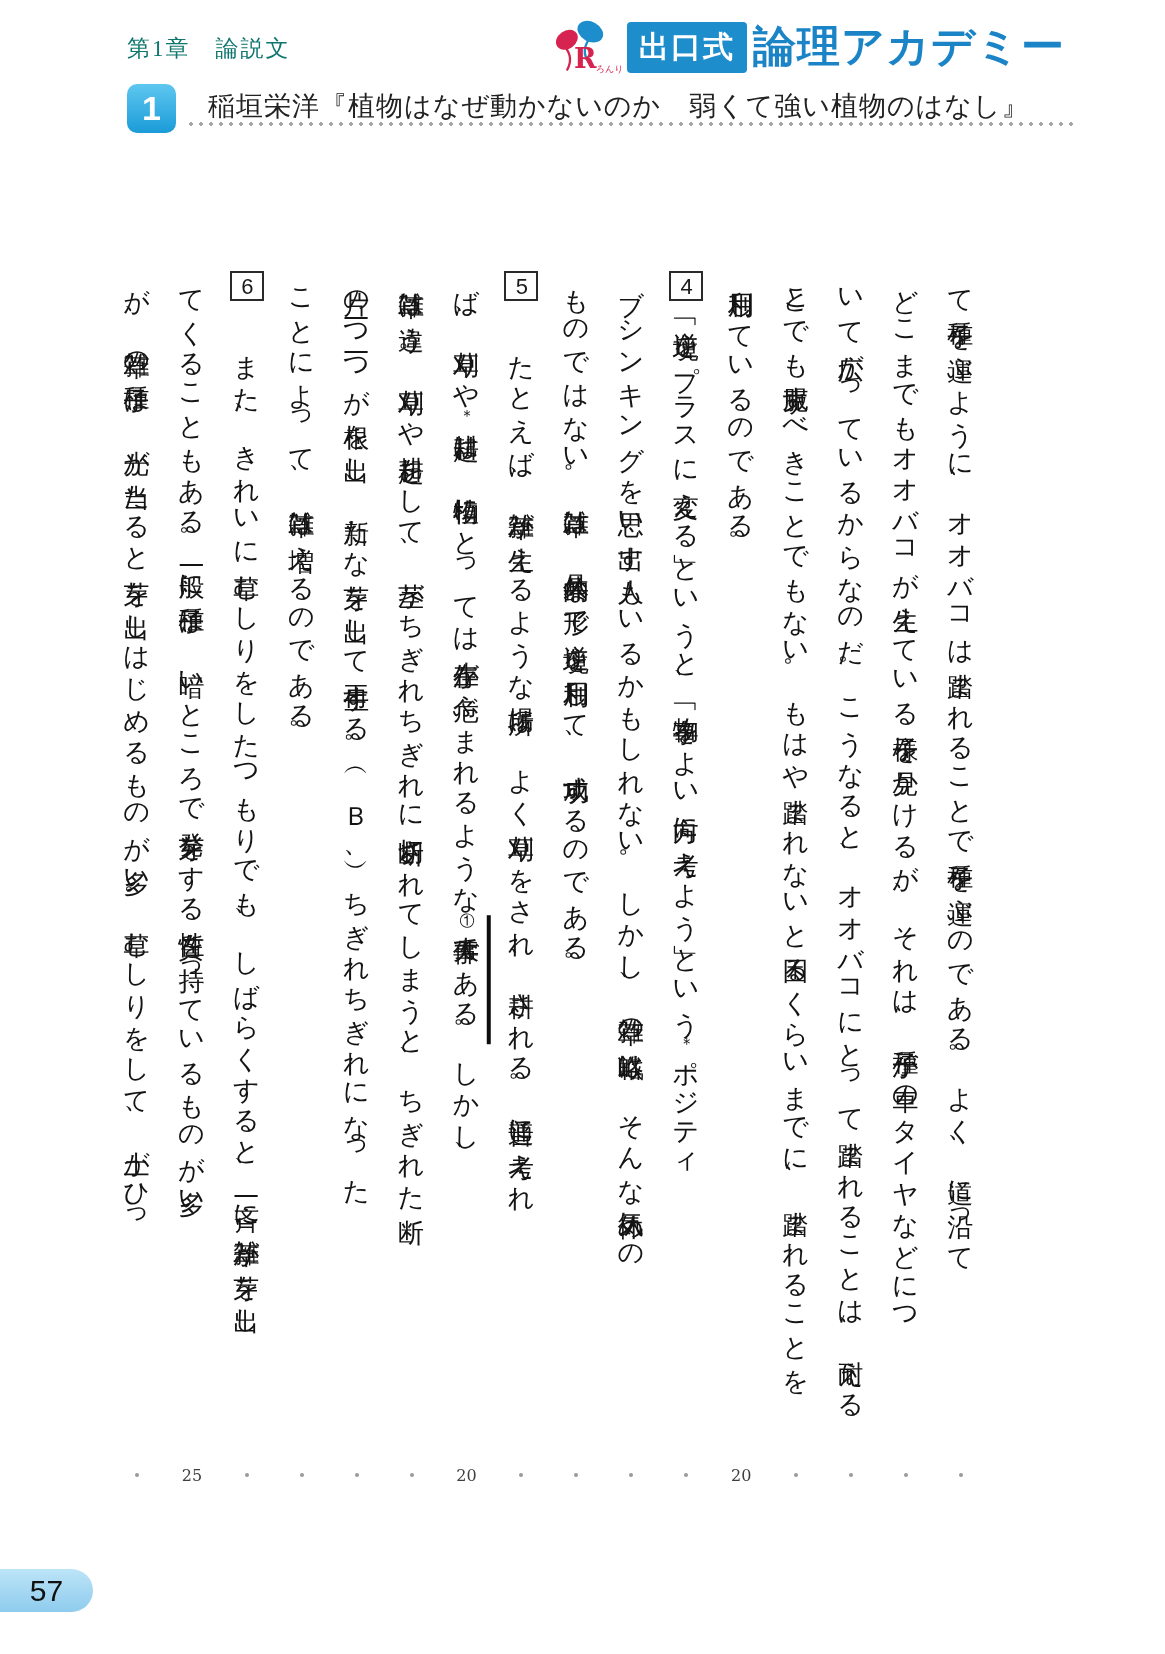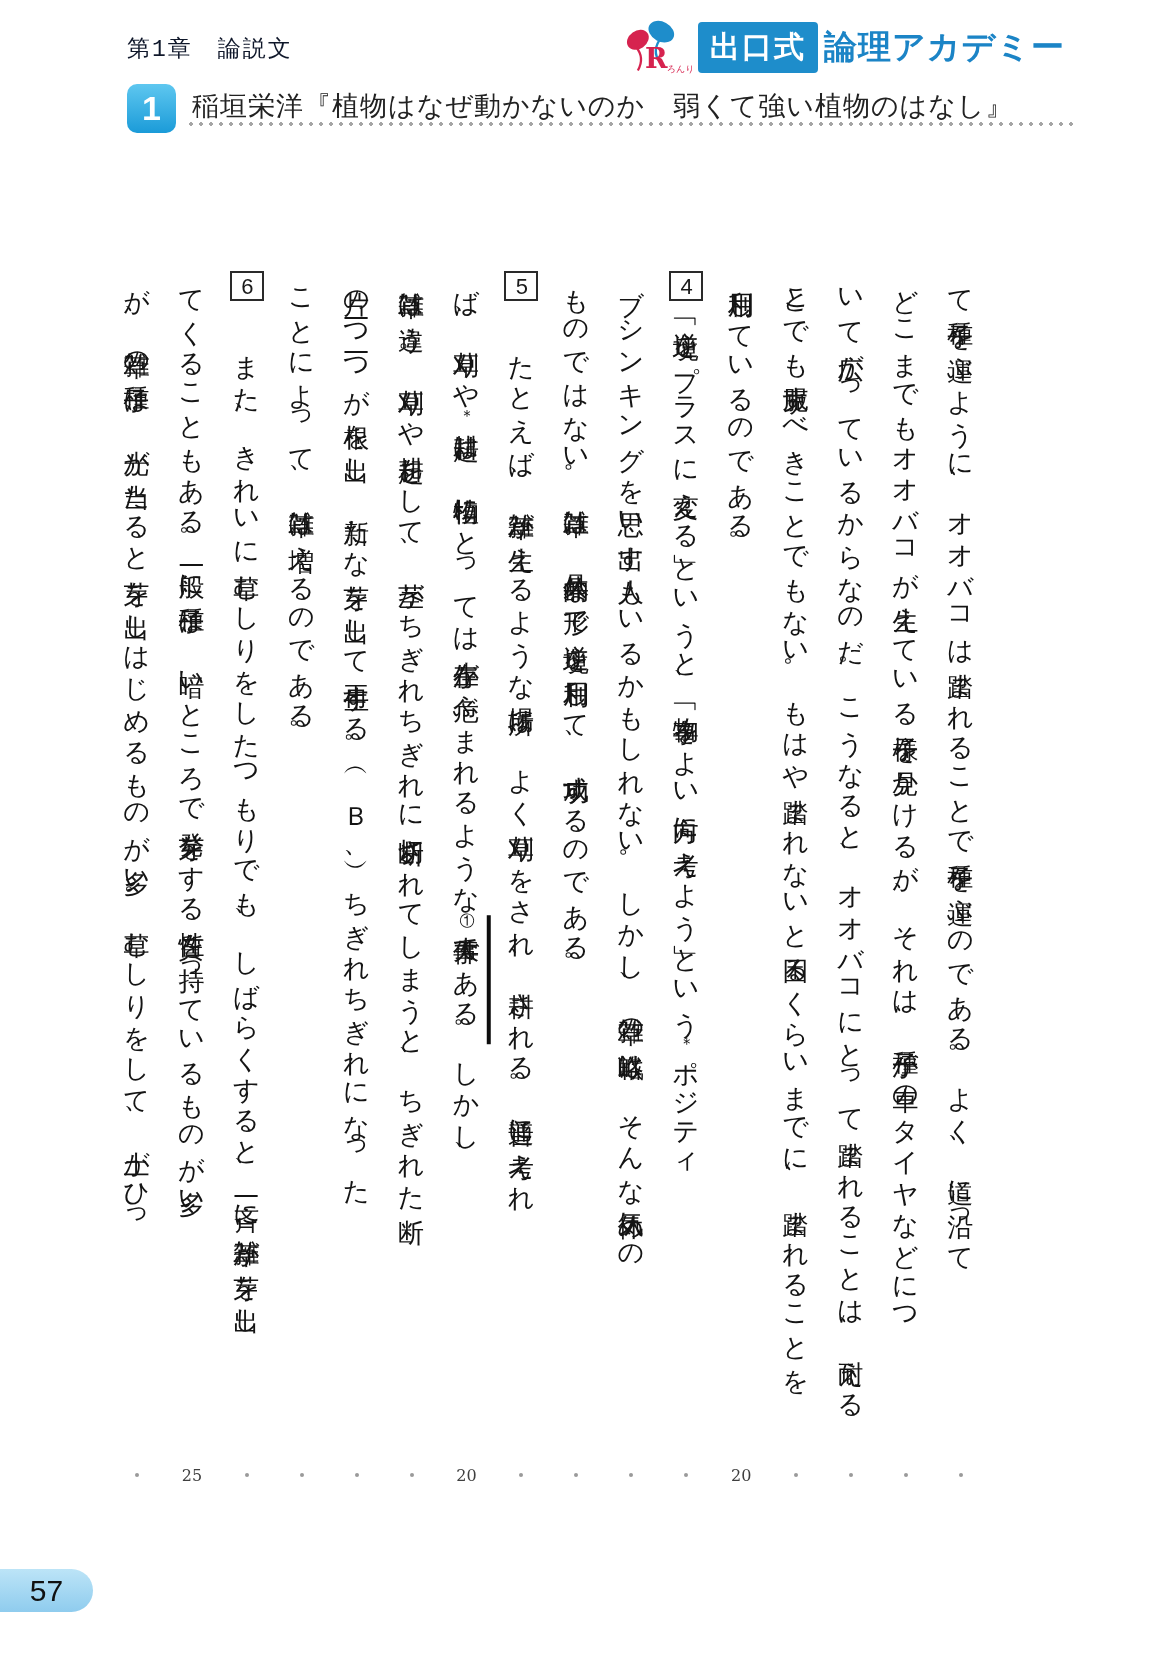--- a/index.html
+++ b/index.html
@@ -1,30 +1,30 @@
 <!DOCTYPE html>
 <html lang="ja"><head>
 <meta charset="utf-8">
 <style>
   html,body{margin:0;padding:0;background:#fff;}
   .page{position:relative;width:1165px;height:1654px;background:#ffffff;overflow:hidden;
         font-family:"DejaVu Serif","Liberation Serif",serif;color:#1a1a1a;}
 
   
-  .chapter{position:absolute;left:127px;top:33px;font-family:Liberation Mono, monospace;
-           font-size:23px;color:#0f172a;letter-spacing:2px;}
+  .chapter{position:absolute;left:127px;top:33px;font-family:Liberation Serif, serif;
+           font-size:23px;color:#0f766e;letter-spacing:2px;}
   .logo{position:absolute;top:16px;right:100px;display:flex;align-items:center;gap:6px;height:62px;}
   .logo-badge{background:#1e8dcb;color:#fff;font-family:"Liberation Sans","DejaVu Sans",sans-serif;
               font-weight:bold;font-size:30px;padding:5px 12px;border-radius:4px;letter-spacing:2px;}
   .logo-name{color:#1b84c6;font-family:"Liberation Sans","DejaVu Sans",sans-serif;
-             font-weight:bold;font-size:33px;letter-spacing:1px;}
+             font-weight:bold;font-size:43px;letter-spacing:1px;}
   .lesson-badge{position:absolute;left:127px;top:84px;width:49px;height:49px;border-radius:10px;
                 background:linear-gradient(#5ec7f0,#1b9bd8);display:flex;align-items:center;justify-content:center;
                 color:#fff;font-family:"Liberation Sans","DejaVu Sans",sans-serif;font-weight:bold;font-size:34px;}
-  .lesson-title{position:absolute;left:192px;top:88px;font-size:27px;color:#222;letter-spacing:1px;}
+  .lesson-title{position:absolute;left:208px;top:88px;font-size:27px;color:#222;letter-spacing:1px;}
   .dotline{position:absolute;left:186px;top:120px;width:890px;height:8px;
            background-image:radial-gradient(circle,#a5a5a5 1.7px,transparent 2px);
            background-size:10px 8px;background-repeat:repeat-x;background-position:0 center;}
 
   
   .text-block{position:absolute;left:110px;top:271px;width:878px;height:1155px;
               display:flex;flex-direction:row-reverse;justify-content:space-between;}
   .tcol{writing-mode:vertical-rl;width:54px;height:100%;font-size:26px;letter-spacing:2px;
         line-height:54px;color:#141414;text-align:start;}
   .pmark{display:inline-block;border:2px solid #2a2a2a;text-combine-upright:all;

